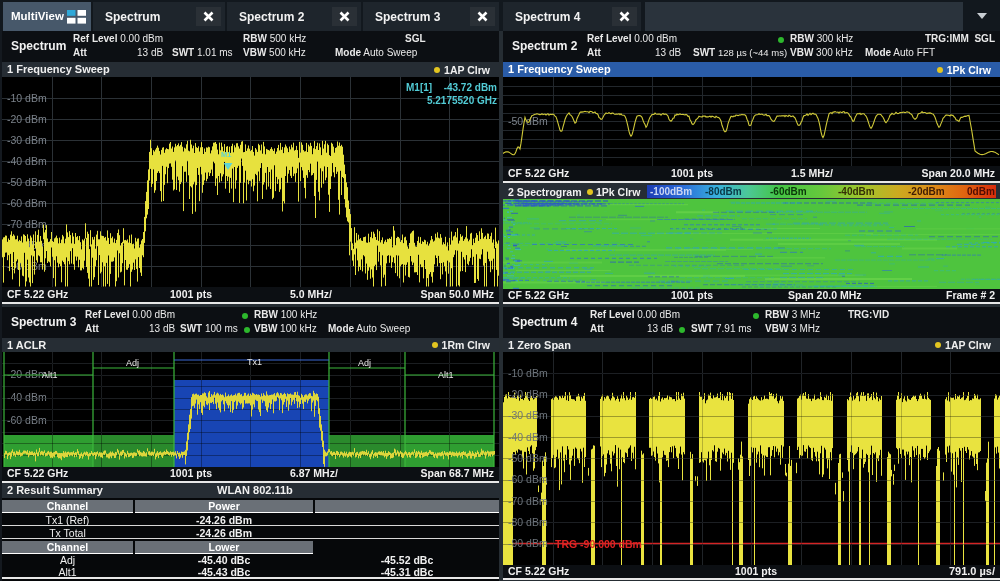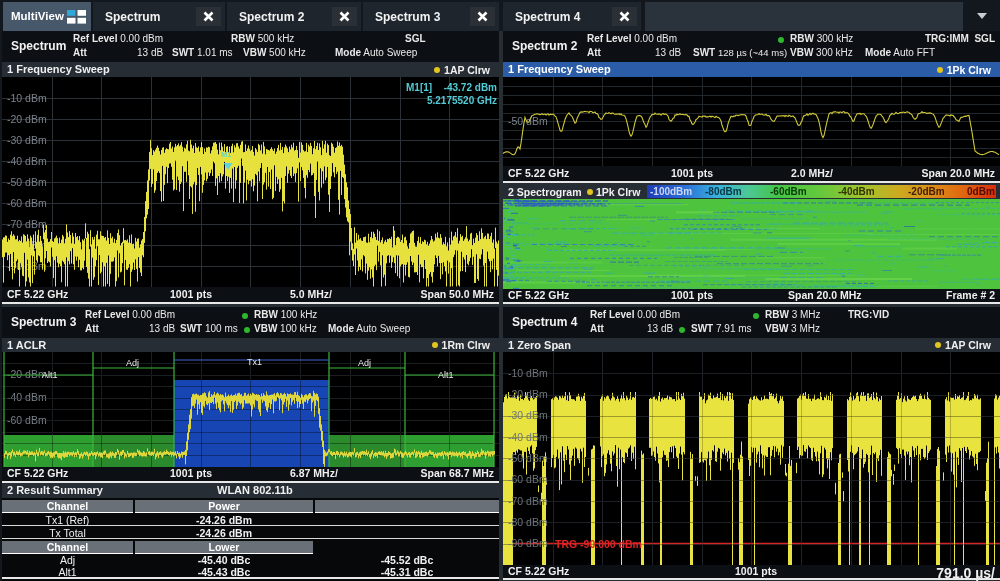--- a/index.html
+++ b/index.html
@@ -49,21 +49,21 @@
       </div>
 <div style="position:absolute;left:645px;top:2px;width:318px;height:29px;background:#2a333c"></div>
 <svg style="position:absolute;left:976px;top:12px" width="12" height="8">
         <path d="M1 1 L6 7 L11 1 Z" fill="#c8cdd2"></path>
       </svg>
 </div>
 <div class="q" style="left:2px;top:31px;height:273px">
 <div style="position:absolute;left:0;top:0;width:497px;height:31px;background:#0c0f13">
         <div style="position:absolute;left:9px;top:8px;font-size:12px;font-weight:bold;color:#f2f2f2;white-space:nowrap;">Spectrum</div>
         <div style="position:absolute;left:71px;top:2px;font-size:10px;font-weight:normal;color:#e9e9e9;white-space:nowrap;"><b>Ref Level</b> 0.00 dBm</div>
-        <div style="position:absolute;left:229px;top:2px;font-size:10px;font-weight:normal;color:#e9e9e9;white-space:nowrap;text-align:right;"><b>RBW</b> 500 kHz</div>
+        <div style="position:absolute;left:241px;top:2px;font-size:10px;font-weight:normal;color:#e9e9e9;white-space:nowrap;text-align:right;"><b>RBW</b> 500 kHz</div>
         <div style="position:absolute;left:403px;top:2px;font-size:10px;font-weight:bold;color:#e9e9e9;white-space:nowrap;">SGL</div>
         <div style="position:absolute;left:71px;top:16px;font-size:10px;font-weight:normal;color:#e9e9e9;white-space:nowrap;"><b>Att</b></div>
         <div style="position:absolute;left:135px;top:16px;font-size:10px;font-weight:normal;color:#e9e9e9;white-space:nowrap;">13 dB</div>
         <div style="position:absolute;left:170px;top:16px;font-size:10px;font-weight:normal;color:#e9e9e9;white-space:nowrap;"><b>SWT</b> 1.01 ms</div>
         <div style="position:absolute;left:241px;top:16px;font-size:10px;font-weight:normal;color:#e9e9e9;white-space:nowrap;"><b>VBW</b> 500 kHz</div>
         <div style="position:absolute;left:333px;top:16px;font-size:10px;font-weight:normal;color:#e9e9e9;white-space:nowrap;"><b>Mode</b> Auto Sweep</div>
       </div>
 <div style="position:absolute;left:0;top:31px;width:497px;height:15px;background:#262d34">
         <div style="position:absolute;left:5px;top:1px;font-size:11px;font-weight:bold;color:#f0f0f0;white-space:nowrap;">1 Frequency Sweep</div>
         <div style="position:absolute;right:9px;top:0;height:15px;display:flex;align-items:center">
@@ -125,21 +125,21 @@
           <svg width="497" height="89" style="display:block">
             <rect width="497" height="89" fill="#000"></rect>
             <path d="M50.5 0V89 M99.5 0V89 M149.5 0V89 M199.5 0V89 M248.5 0V89 M298.5 0V89 M348.5 0V89 M398.5 0V89 M447.5 0V89 M0 9.5H497 M0 18.5H497 M0 27.5H497 M0 36.5H497 M0 44.5H497 M0 53.5H497 M0 62.5H497 M0 71.5H497 M0 80.5H497" stroke="#22272c" stroke-width="1" fill="none"></path>
             <text x="5" y="48" font-size="10.5" fill="#7b828a">-50 dBm</text>
             <polyline points="0,76.5 1,75.8 2,75.3 3,74.9 4,74.8 5,74.9 6,75.3 7,75.9 8,76.6 9,77.3 10,77.8 11,77.7 12,76.7 13,74.5 14,71.6 15,69.9 16,70.3 17,72.0 18,66.2 19,59.4 20,52.2 21,45.9 22,40.3 23,43.1 24,44.6 25,45.4 26,45.1 27,42.3 28,40.6 29,38.5 30,38.2 31,37.7 32,37.3 33,37.1 34,36.8 35,37.0 36,37.4 37,37.6 38,37.5 39,36.7 40,37.6 41,37.2 42,37.1 43,38.0 44,37.3 45,36.7 46,38.2 47,37.4 48,37.3 49,37.6 50,37.1 51,37.7 52,39.2 53,39.8 54,42.6 55,46.1 56,49.7 57,53.2 58,54.4 59,53.8 60,49.8 61,46.3 62,42.5 63,40.0 64,38.1 65,37.0 66,35.9 67,37.6 68,38.4 69,39.5 70,41.5 71,44.1 72,46.1 73,45.4 74,41.7 75,39.5 76,37.6 77,35.5 78,34.9 79,35.1 80,34.9 81,34.8 82,34.3 83,34.7 84,34.7 85,34.7 86,35.6 87,34.4 88,34.5 89,34.7 90,35.9 91,35.4 92,34.9 93,36.5 94,36.6 95,37.6 96,40.6 97,41.1 98,42.3 99,42.0 100,40.2 101,38.2 102,37.1 103,35.9 104,36.5 105,36.3 106,35.7 107,36.3 108,36.8 109,36.1 110,36.0 111,36.9 112,37.4 113,37.0 114,37.1 115,37.2 116,36.6 117,37.7 118,36.8 119,38.1 120,38.2 121,38.2 122,39.3 123,41.6 124,45.3 125,49.7 126,54.3 127,57.6 128,59.3 129,57.8 130,54.2 131,49.9 132,45.3 133,42.0 134,39.2 135,38.7 136,38.6 137,38.6 138,39.2 139,40.3 140,43.2 141,45.7 142,47.5 143,50.3 144,48.7 145,45.6 146,42.6 147,40.2 148,38.9 149,37.5 150,37.3 151,37.5 152,36.1 153,37.0 154,37.3 155,37.1 156,37.1 157,37.0 158,38.1 159,37.1 160,36.4 161,37.4 162,37.1 163,37.0 164,37.8 165,39.0 166,42.3 167,43.5 168,44.2 169,43.1 170,41.2 171,41.0 172,37.9 173,38.3 174,37.0 175,37.9 176,37.2 177,36.9 178,37.5 179,37.5 180,37.3 181,37.7 182,37.9 183,37.4 184,37.9 185,39.3 186,39.2 187,42.9 188,44.3 189,46.8 190,47.5 191,46.6 192,45.0 193,42.7 194,41.9 195,40.8 196,39.3 197,39.8 198,39.8 199,40.1 200,38.9 201,39.2 202,38.9 203,40.1 204,39.7 205,40.2 206,39.4 207,39.1 208,40.2 209,39.1 210,39.4 211,39.9 212,40.7 213,39.2 214,40.0 215,40.4 216,40.7 217,42.0 218,43.9 219,48.3 220,50.9 221,53.7 222,54.8 223,54.3 224,51.5 225,46.9 226,43.9 227,41.5 228,39.4 229,39.4 230,39.9 231,38.9 232,39.4 233,38.1 234,38.2 235,38.6 236,38.2 237,37.8 238,38.0 239,37.4 240,38.0 241,37.6 242,37.9 243,39.1 244,42.2 245,44.3 246,48.1 247,48.7 248,48.0 249,44.1 250,42.2 251,39.5 252,38.4 253,37.7 254,37.8 255,37.4 256,36.7 257,37.5 258,37.3 259,37.1 260,37.7 261,38.2 262,37.9 263,37.3 264,38.6 265,38.6 266,38.6 267,40.0 268,42.1 269,43.3 270,44.2 271,44.3 272,43.0 273,41.0 274,39.1 275,39.1 276,39.0 277,38.8 278,39.2 279,38.6 280,39.1 281,38.4 282,39.7 283,38.5 284,38.9 285,39.5 286,38.3 287,38.8 288,39.7 289,39.2 290,38.9 291,40.0 292,40.9 293,43.1 294,45.7 295,48.0 296,48.4 297,47.8 298,45.5 299,43.9 300,40.3 301,38.6 302,38.5 303,38.1 304,36.9 305,38.4 306,37.3 307,36.3 308,37.7 309,36.8 310,36.2 311,37.1 312,37.0 313,37.4 314,39.4 315,41.4 316,44.9 317,49.4 318,54.8 319,58.7 320,60.5 321,58.6 322,54.0 323,49.2 324,44.7 325,40.9 326,36.8 327,36.0 328,35.6 329,36.7 330,35.1 331,35.1 332,34.6 333,35.1 334,35.3 335,35.1 336,36.2 337,34.8 338,35.2 339,35.7 340,34.8 341,34.6 342,36.1 343,35.8 344,35.6 345,36.1 346,37.4 347,39.3 348,40.1 349,42.6 350,44.5 351,43.8 352,40.6 353,38.8 354,36.9 355,36.5 356,36.9 357,36.3 358,37.5 359,36.9 360,36.8 361,36.8 362,38.0 363,39.1 364,41.0 365,44.0 366,47.2 367,50.1 368,51.3 369,49.9 370,47.6 371,44.7 372,41.7 373,39.3 374,38.1 375,37.3 376,37.2 377,37.2 378,37.7 379,39.2 380,40.2 381,42.3 382,44.6 383,45.7 384,44.5 385,43.0 386,40.9 387,38.2 388,37.5 389,36.3 390,36.9 391,37.4 392,36.7 393,35.4 394,36.2 395,36.6 396,36.3 397,35.6 398,35.6 399,35.7 400,35.0 401,35.3 402,35.6 403,35.3 404,34.8 405,35.1 406,35.2 407,36.5 408,36.9 409,37.9 410,40.3 411,41.4 412,42.3 413,41.5 414,40.3 415,37.2 416,36.4 417,36.2 418,35.8 419,34.6 420,35.9 421,35.5 422,35.5 423,36.0 424,36.6 425,36.1 426,36.1 427,35.9 428,36.2 429,36.8 430,37.0 431,38.3 432,40.3 433,43.1 434,46.3 435,48.4 436,50.3 437,49.3 438,46.6 439,44.4 440,41.4 441,40.5 442,39.0 443,38.1 444,38.0 445,38.3 446,38.4 447,39.0 448,37.7 449,38.4 450,38.4 451,39.8 452,40.5 453,42.8 454,43.1 455,43.7 456,44.4 457,42.1 458,40.3 459,40.4 460,39.9 461,39.4 462,39.1 463,39.4 464,38.8 465,38.6 466,38.4 467,44.0 468,49.3 469,55.2 470,61.6 471,67.6 472,74.0 473,74.8 474,75.5 475,76.2 476,76.7 477,77.2 478,77.5 479,77.6 480,77.5 481,77.3 482,76.9 483,76.5 484,76.0 485,75.5 486,75.1 487,74.8 488,74.5 489,74.5 490,74.6 491,74.9 492,75.3 493,75.9 494,76.5 495,77.1 496,77.7" stroke="#cfc838" stroke-width="1.1" fill="none"></polyline>
           </svg>
         </div>
 <div style="position:absolute;left:-1px;top:103px;width:497px;height:15px;background:#0c0f13">
 <div style="position:absolute;left:5px;top:1px;font-size:10.5px;font-weight:bold;color:#f0f0f0;white-space:nowrap;">CF 5.22 GHz</div>
 <div style="position:absolute;left:168px;top:1px;font-size:10.5px;font-weight:bold;color:#f0f0f0;white-space:nowrap;">1001 pts</div>
-<div style="position:absolute;left:288px;top:1px;font-size:10.5px;font-weight:bold;color:#f0f0f0;white-space:nowrap;">2.0 MHz/</div>
+<div style="position:absolute;left:288px;top:1px;font-size:10.5px;font-weight:bold;color:#f0f0f0;white-space:nowrap;">1.5 MHz/</div>
 <div style="position:absolute;right:5px;top:1px;font-size:10.5px;font-weight:bold;color:#f0f0f0;white-space:nowrap;">Span 20.0 MHz</div>
 </div>
 </div>
 <div style="position:absolute;left:0;top:150px;width:497px;height:2px;background:#e8e8e8"></div>
 <div style="position:absolute;left:0;top:153px;width:497px;height:15px;background:#262d34">
 <div style="position:absolute;left:5px;top:2px;font-size:10.5px;font-weight:bold;color:#f0f0f0;white-space:nowrap;">2 Spectrogram</div>
 <div style="position:absolute;left:84px;top:5px;width:6px;height:6px;border-radius:50%;background:#e3c520"></div>
 <div style="position:absolute;left:93px;top:2px;font-size:10.5px;font-weight:bold;color:#f0f0f0;white-space:nowrap;">1Pk Clrw</div>
 <div style="position:absolute;left:144px;top:1px;width:349px;height:13px;background:linear-gradient(90deg,#1c3cb4 0%,#2a6ad8 10%,#38b0dc 20%,#4cc896 29%,#44c444 38%,#66c83c 50%,#a2c42c 62%,#ccaa20 72%,#dc8c18 82%,#e06410 91%,#d82c0c 100%)"></div>
 <div style="position:absolute;left:147px;top:2px;font-size:10px;font-weight:bold;color:#cdd8f2;white-space:nowrap;">-100dBm</div>
@@ -569,17 +569,17 @@
           <text x="5" y="131.3" font-size="10.5" fill="#6d747b">-60 dBm</text>
           <text x="5" y="152.6" font-size="10.5" fill="#6d747b">-70 dBm</text>
           <text x="5" y="173.9" font-size="10.5" fill="#6d747b">-80 dBm</text>
           <text x="5" y="195.2" font-size="10.5" fill="#6d747b">-90 dBm</text>
           <text x="52" y="196" font-size="10.5" font-weight="bold" fill="#e02323">TRG  -90.000 dBm</text>
         </svg>
       </div>
 <div style="position:absolute;left:0;top:258px;width:497px;height:13px;background:#0c0f13">
 <div style="position:absolute;left:5px;top:0px;font-size:10.5px;font-weight:bold;color:#f0f0f0;white-space:nowrap;">CF 5.22 GHz</div>
 <div style="position:absolute;left:232px;top:0px;font-size:10.5px;font-weight:bold;color:#f0f0f0;white-space:nowrap;">1001 pts</div>
-<div style="position:absolute;right:5px;top:0px;font-size:14px;font-weight:bold;color:#f0f0f0;white-space:nowrap;">791.0 µs/</div>
+<div style="position:absolute;right:5px;top:0px;font-size:11px;font-weight:bold;color:#f0f0f0;white-space:nowrap;">791.0 µs/</div>
 </div>
 <div style="position:absolute;left:0;top:271px;width:497px;height:2px;background:#e8e8e8"></div>
 </div>
 <div style="position:absolute;left:0;top:31px;width:2px;height:550px;background:#14191f"></div>
 </div>
 </body></html>

